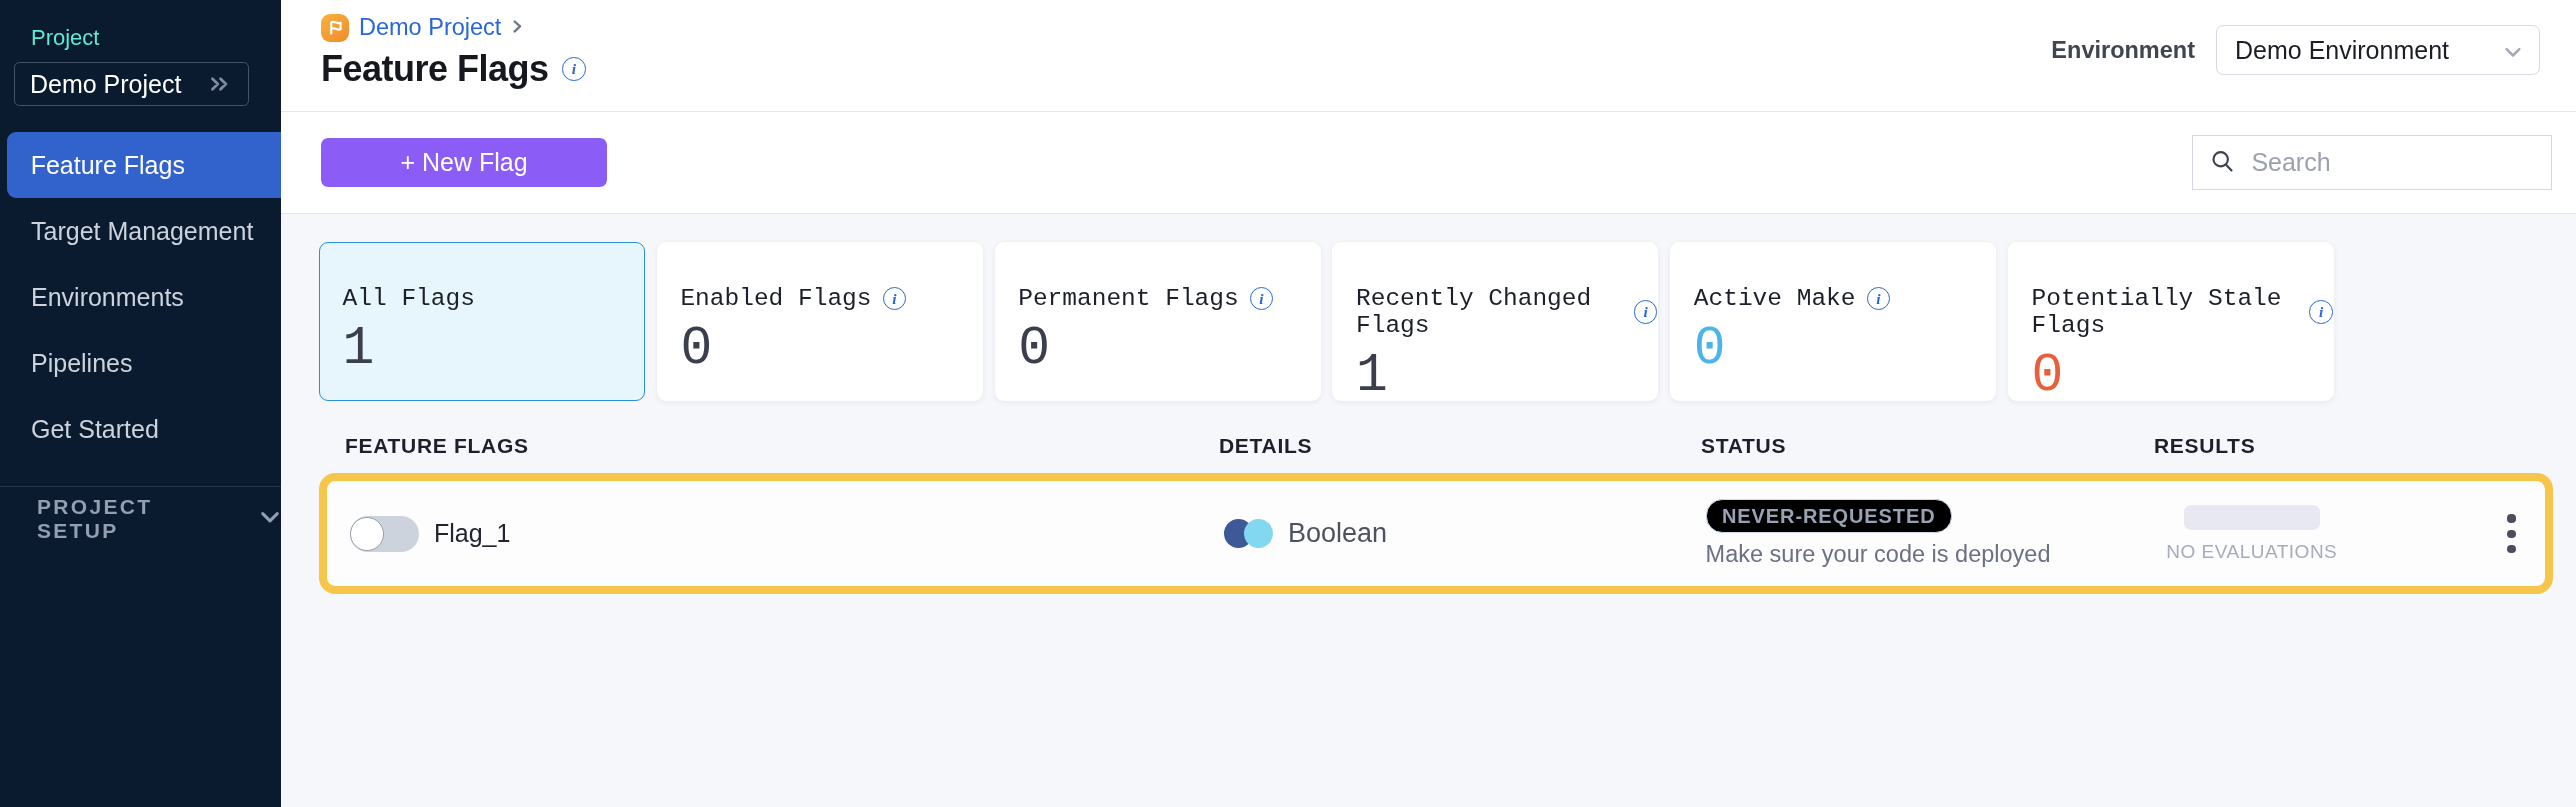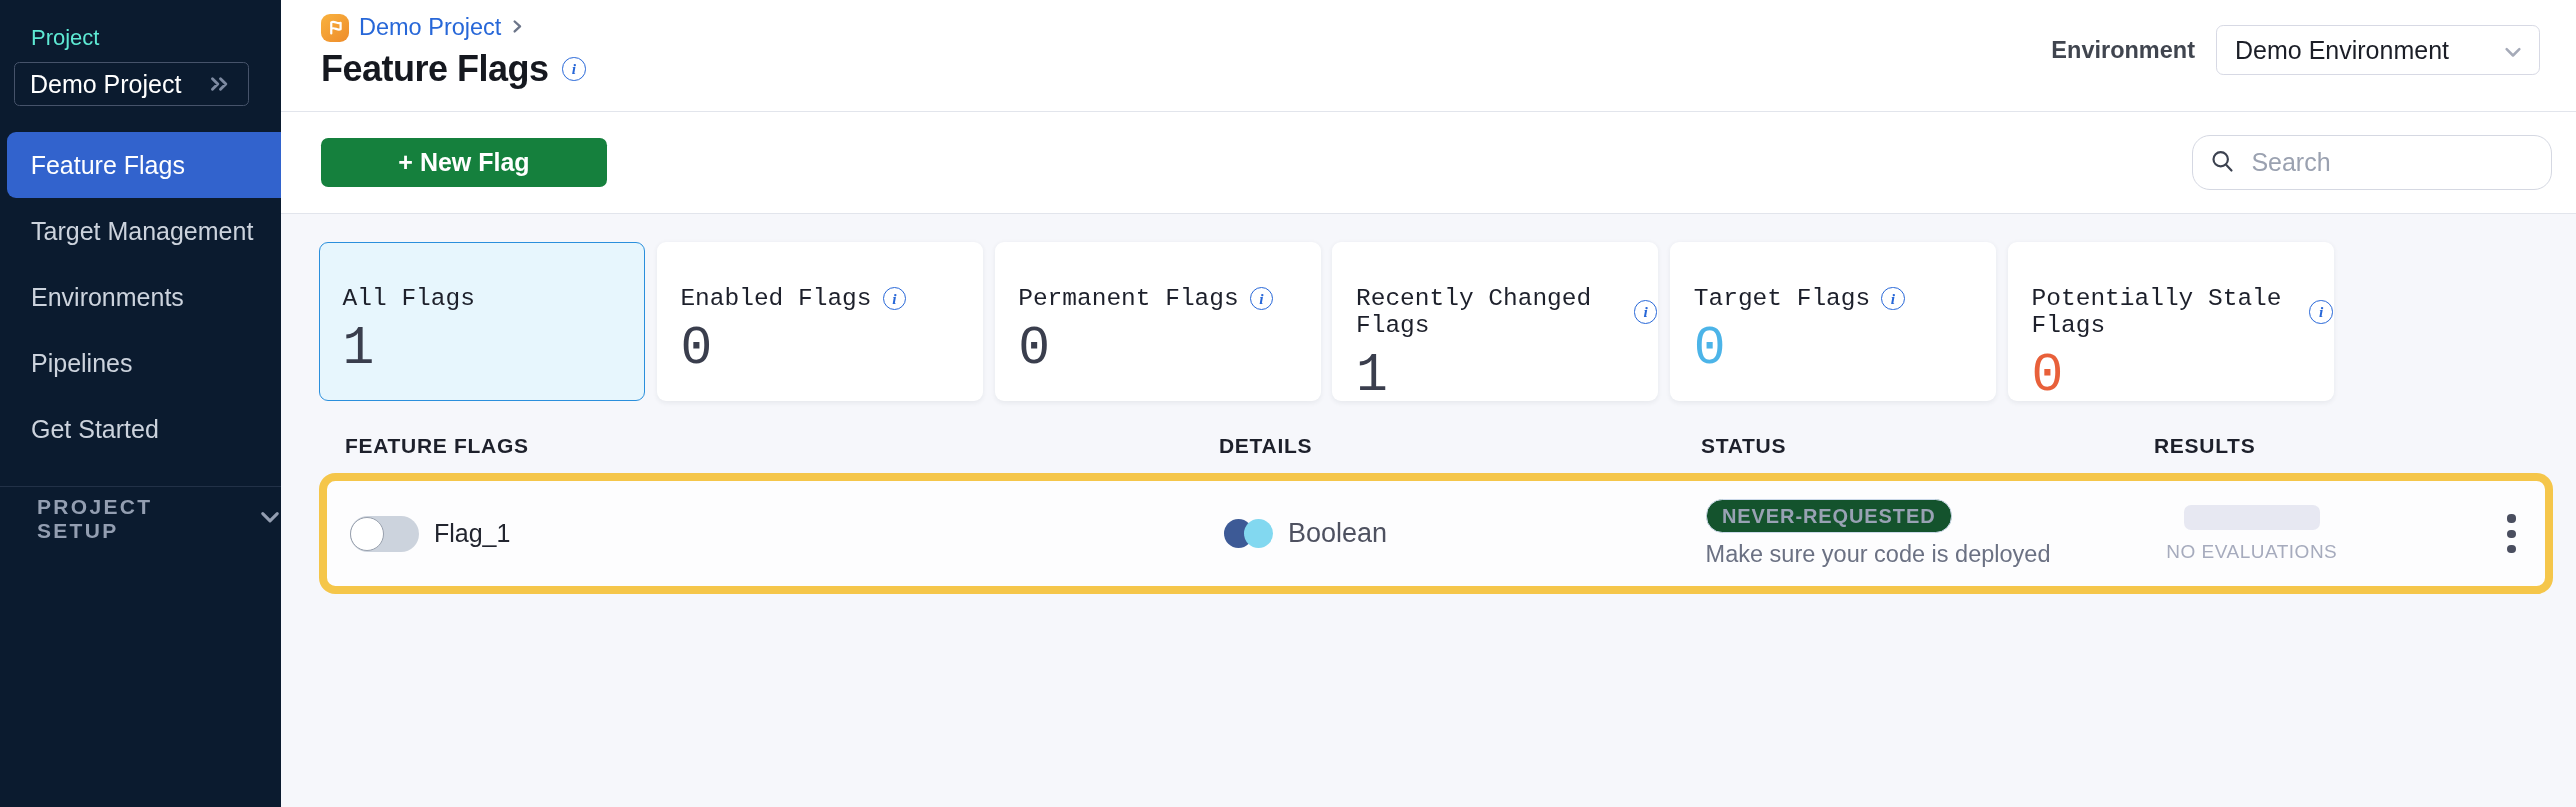--- a/index.html
+++ b/index.html
@@ -66,26 +66,26 @@
     padding:0 16.3px 0 18px; font-size:25px; color:#1b1e27; background:#fff; cursor:pointer;
   }
 
   .toolbar {
     height:103px; flex-shrink:0; background:#fff;
     border-top:0.9px solid #e2e5ec; border-bottom:0.9px solid #e2e5ec;
     display:flex; align-items:center; justify-content:space-between;
     padding:0 24.5px 0 40px;
   }
   .new-flag-btn {
-    width:286px; height:49px; background:#15803d; color:#ffffff;
-    font-size:25px; font-weight:bold; border:none; border-radius:7.2px;
+    width:286px; height:49px; background:#8b5cf6; color:#ffffff;
+    font-size:25px; font-weight:normal; border:none; border-radius:7.2px;
     cursor:pointer; font-family:"Liberation Sans", sans-serif;
   }
   .search-box {
-    width:360px; height:55px; border:0.9px solid #d5d8e2; border-radius:18px;
+    width:360px; height:55px; border:0.9px solid #d5d8e2; border-radius:0;
     display:flex; align-items:center; gap:13.6px; padding:0 16.3px; background:#fff;
   }
   .search-box input {
     border:none; outline:none; font-size:25px; color:#333a46; width:100%;
     font-family:"Liberation Sans", sans-serif; background:transparent;
   }
   .search-box input::placeholder { color:#9aa1b0; }
 
   .content { flex:1; background:#f6f7fb; padding:28px 23.5px 0 38px; }
 
@@ -122,21 +122,21 @@
   .flag-name { font-size:25px; color:#22252f; }
 
   .cell-details { display:flex; align-items:center; gap:15.4px; }
   .bool-icon { width:49px; height:29px; position:relative; flex-shrink:0; }
   .bool-icon .c1 { position:absolute; left:0; top:0; width:29px; height:29px; border-radius:50%; background:#3d5a96; }
   .bool-icon .c2 { position:absolute; right:0; top:0; width:29px; height:29px; border-radius:50%; background:#82d8f0; }
   .bool-text { font-size:27px; color:#4e5160; }
 
   .status-badge {
     display:inline-block; padding:4.5px 15.4px; border:1.8px solid #ccd9ea; border-radius:16.3px;
-    font-size:20px; font-weight:bold; letter-spacing:0.9px; color:#99a2b4; background:#14532d;
+    font-size:20px; font-weight:bold; letter-spacing:0.9px; color:#99a2b4; background:#000000;
   }
   .status-help { margin-top:8.2px; font-size:23.5px; color:#6b7183; }
 
   .cell-results { display:flex; align-items:center; justify-content:space-between; padding-right:20px; }
   .results-stack { margin-left:7.2px; width:172px; display:flex; flex-direction:column; align-items:center; }
   .eval-bar { width:136px; height:24.5px; border-radius:7.2px; background:#e7e8f2; }
   .eval-note { margin-top:11px; font-size:19px; letter-spacing:0.5px; color:#a6abbd; white-space:nowrap; }
 
   .kebab { display:flex; flex-direction:column; gap:7.2px; padding:9px; cursor:pointer; }
   .kebab span { width:8.2px; height:8.2px; border-radius:50%; background:#4a4e5f; }
@@ -242,21 +242,21 @@
       </div>
       <div class="card">
         <div class="card-label-row">
           <span class="card-label">Recently Changed Flags</span>
           <span class="info-i"></span>
         </div>
         <div class="card-value">1</div>
       </div>
       <div class="card">
         <div class="card-label-row">
-          <span class="card-label">Target Flags</span>
+          <span class="card-label">Active Make</span>
           <span class="info-i"></span>
         </div>
         <div class="card-value blue">0</div>
       </div>
       <div class="card">
         <div class="card-label-row">
           <span class="card-label">Potentially Stale Flags</span>
           <span class="info-i"></span>
         </div>
         <div class="card-value orange">0</div>

